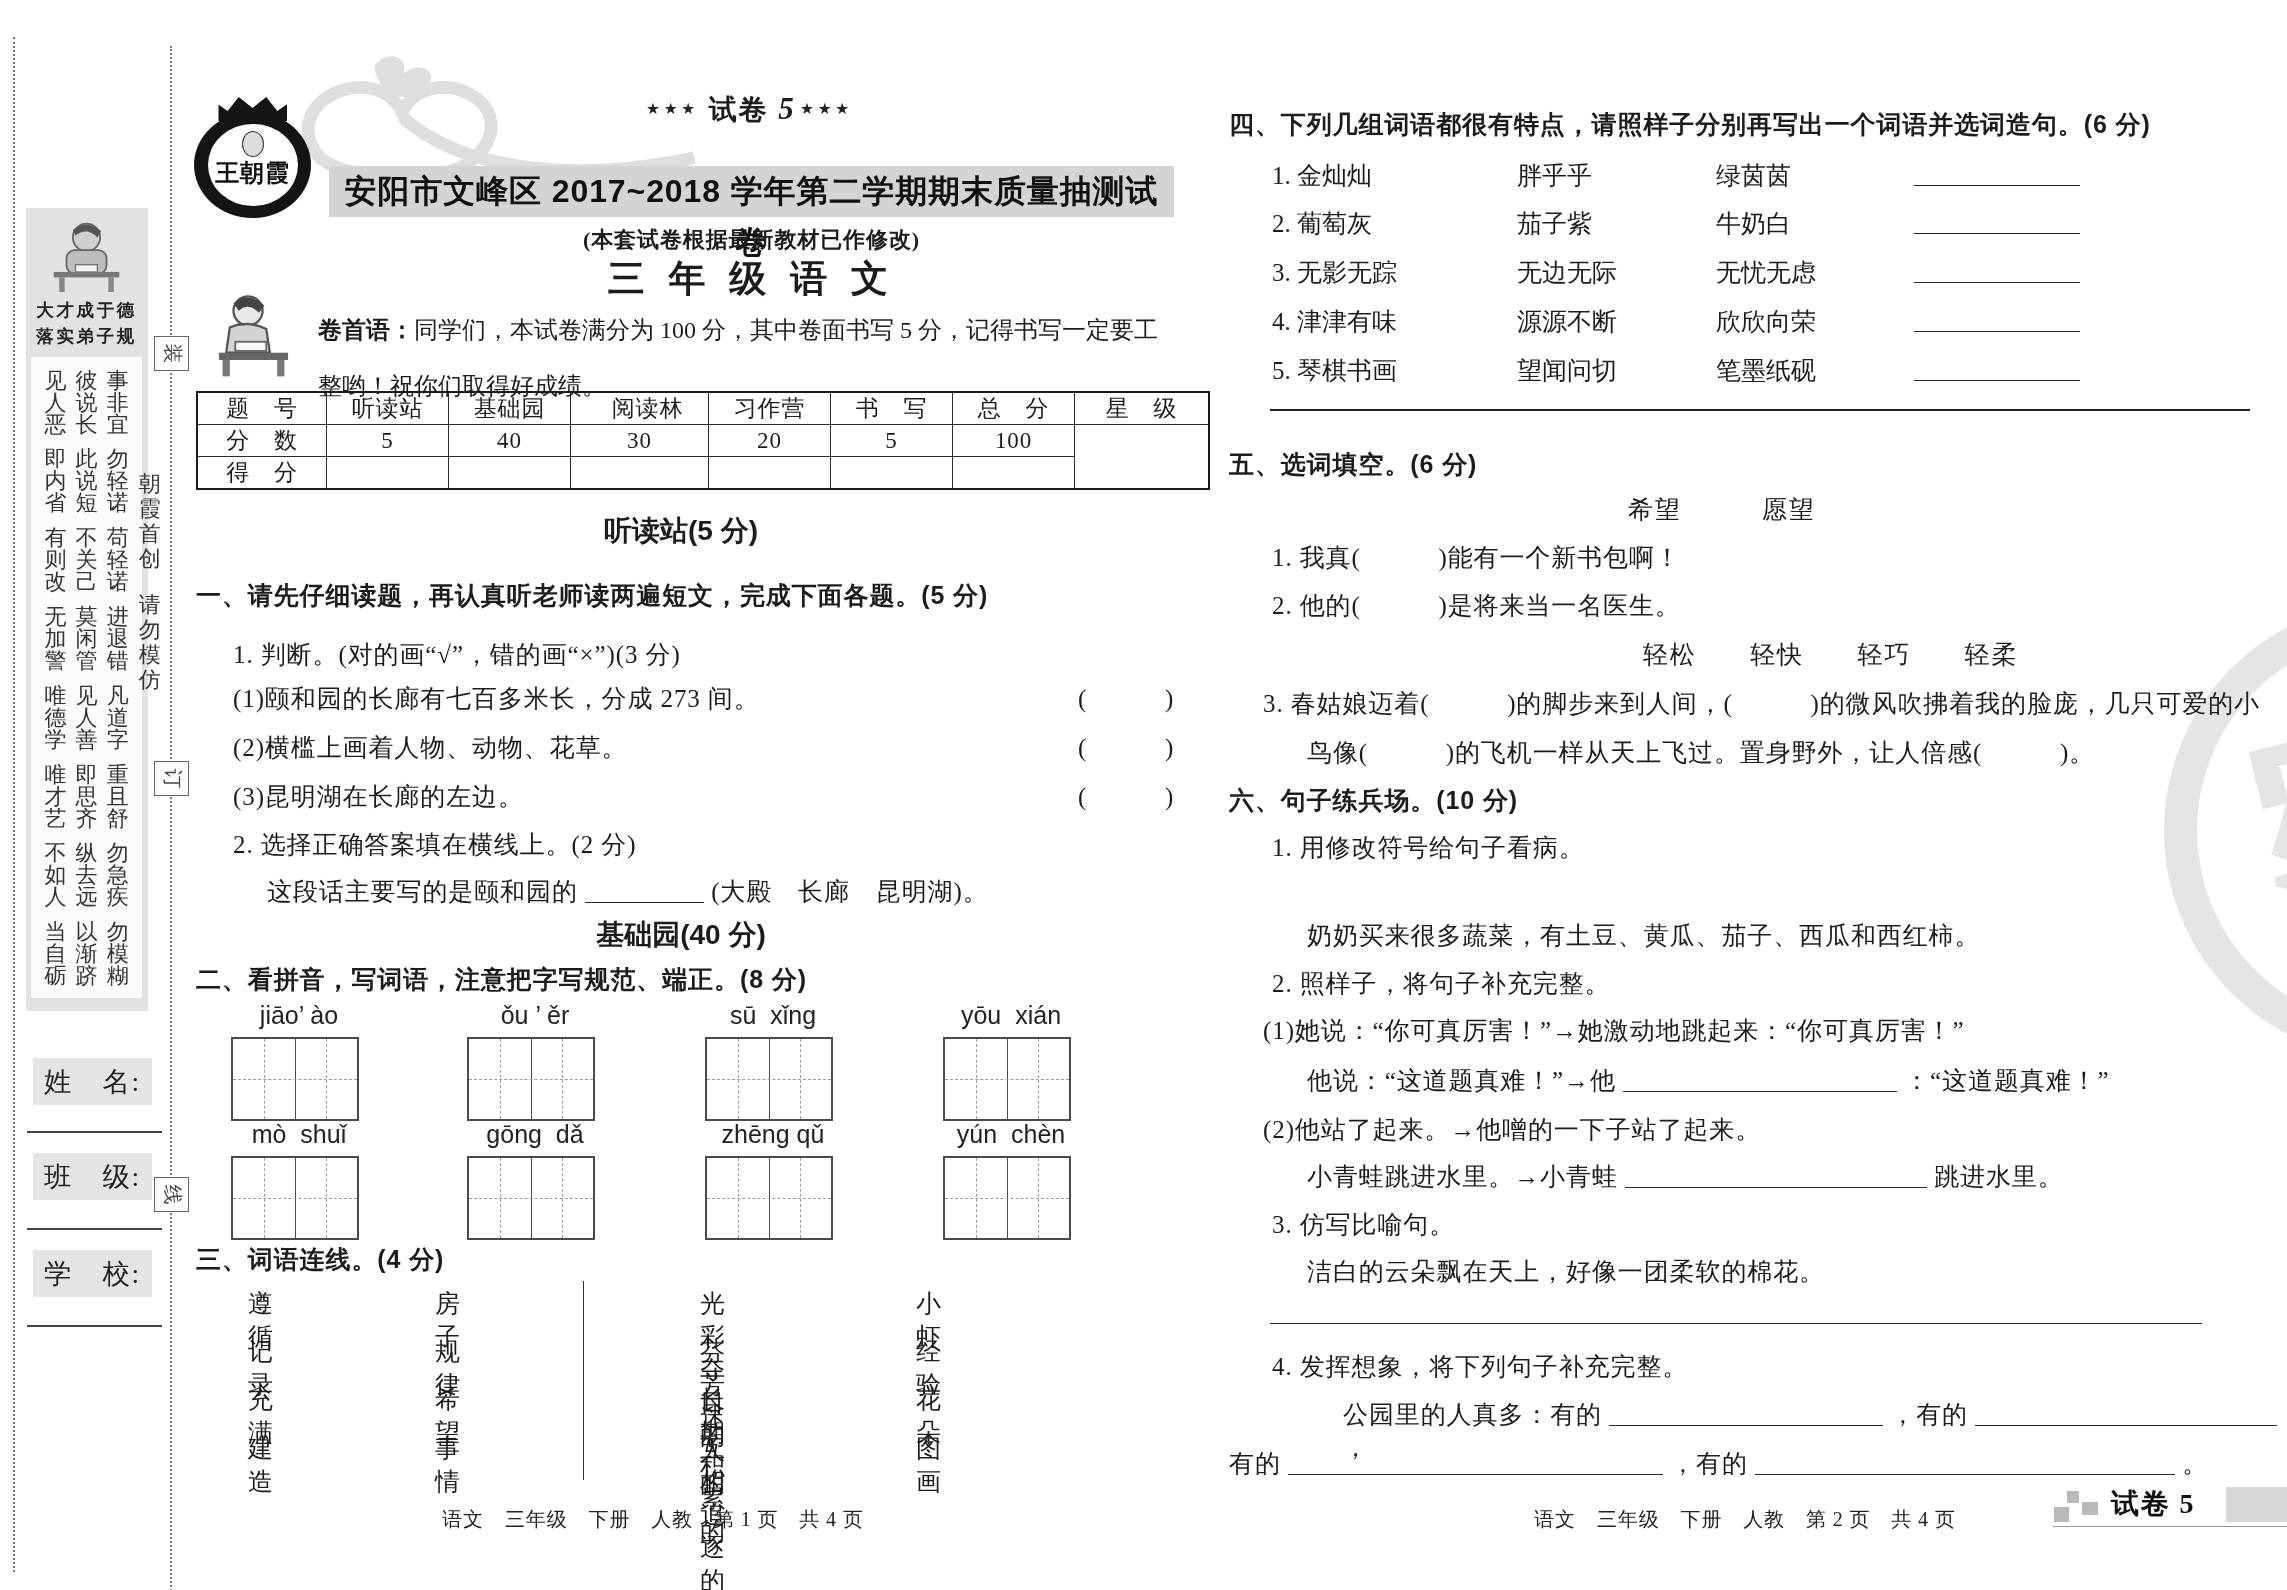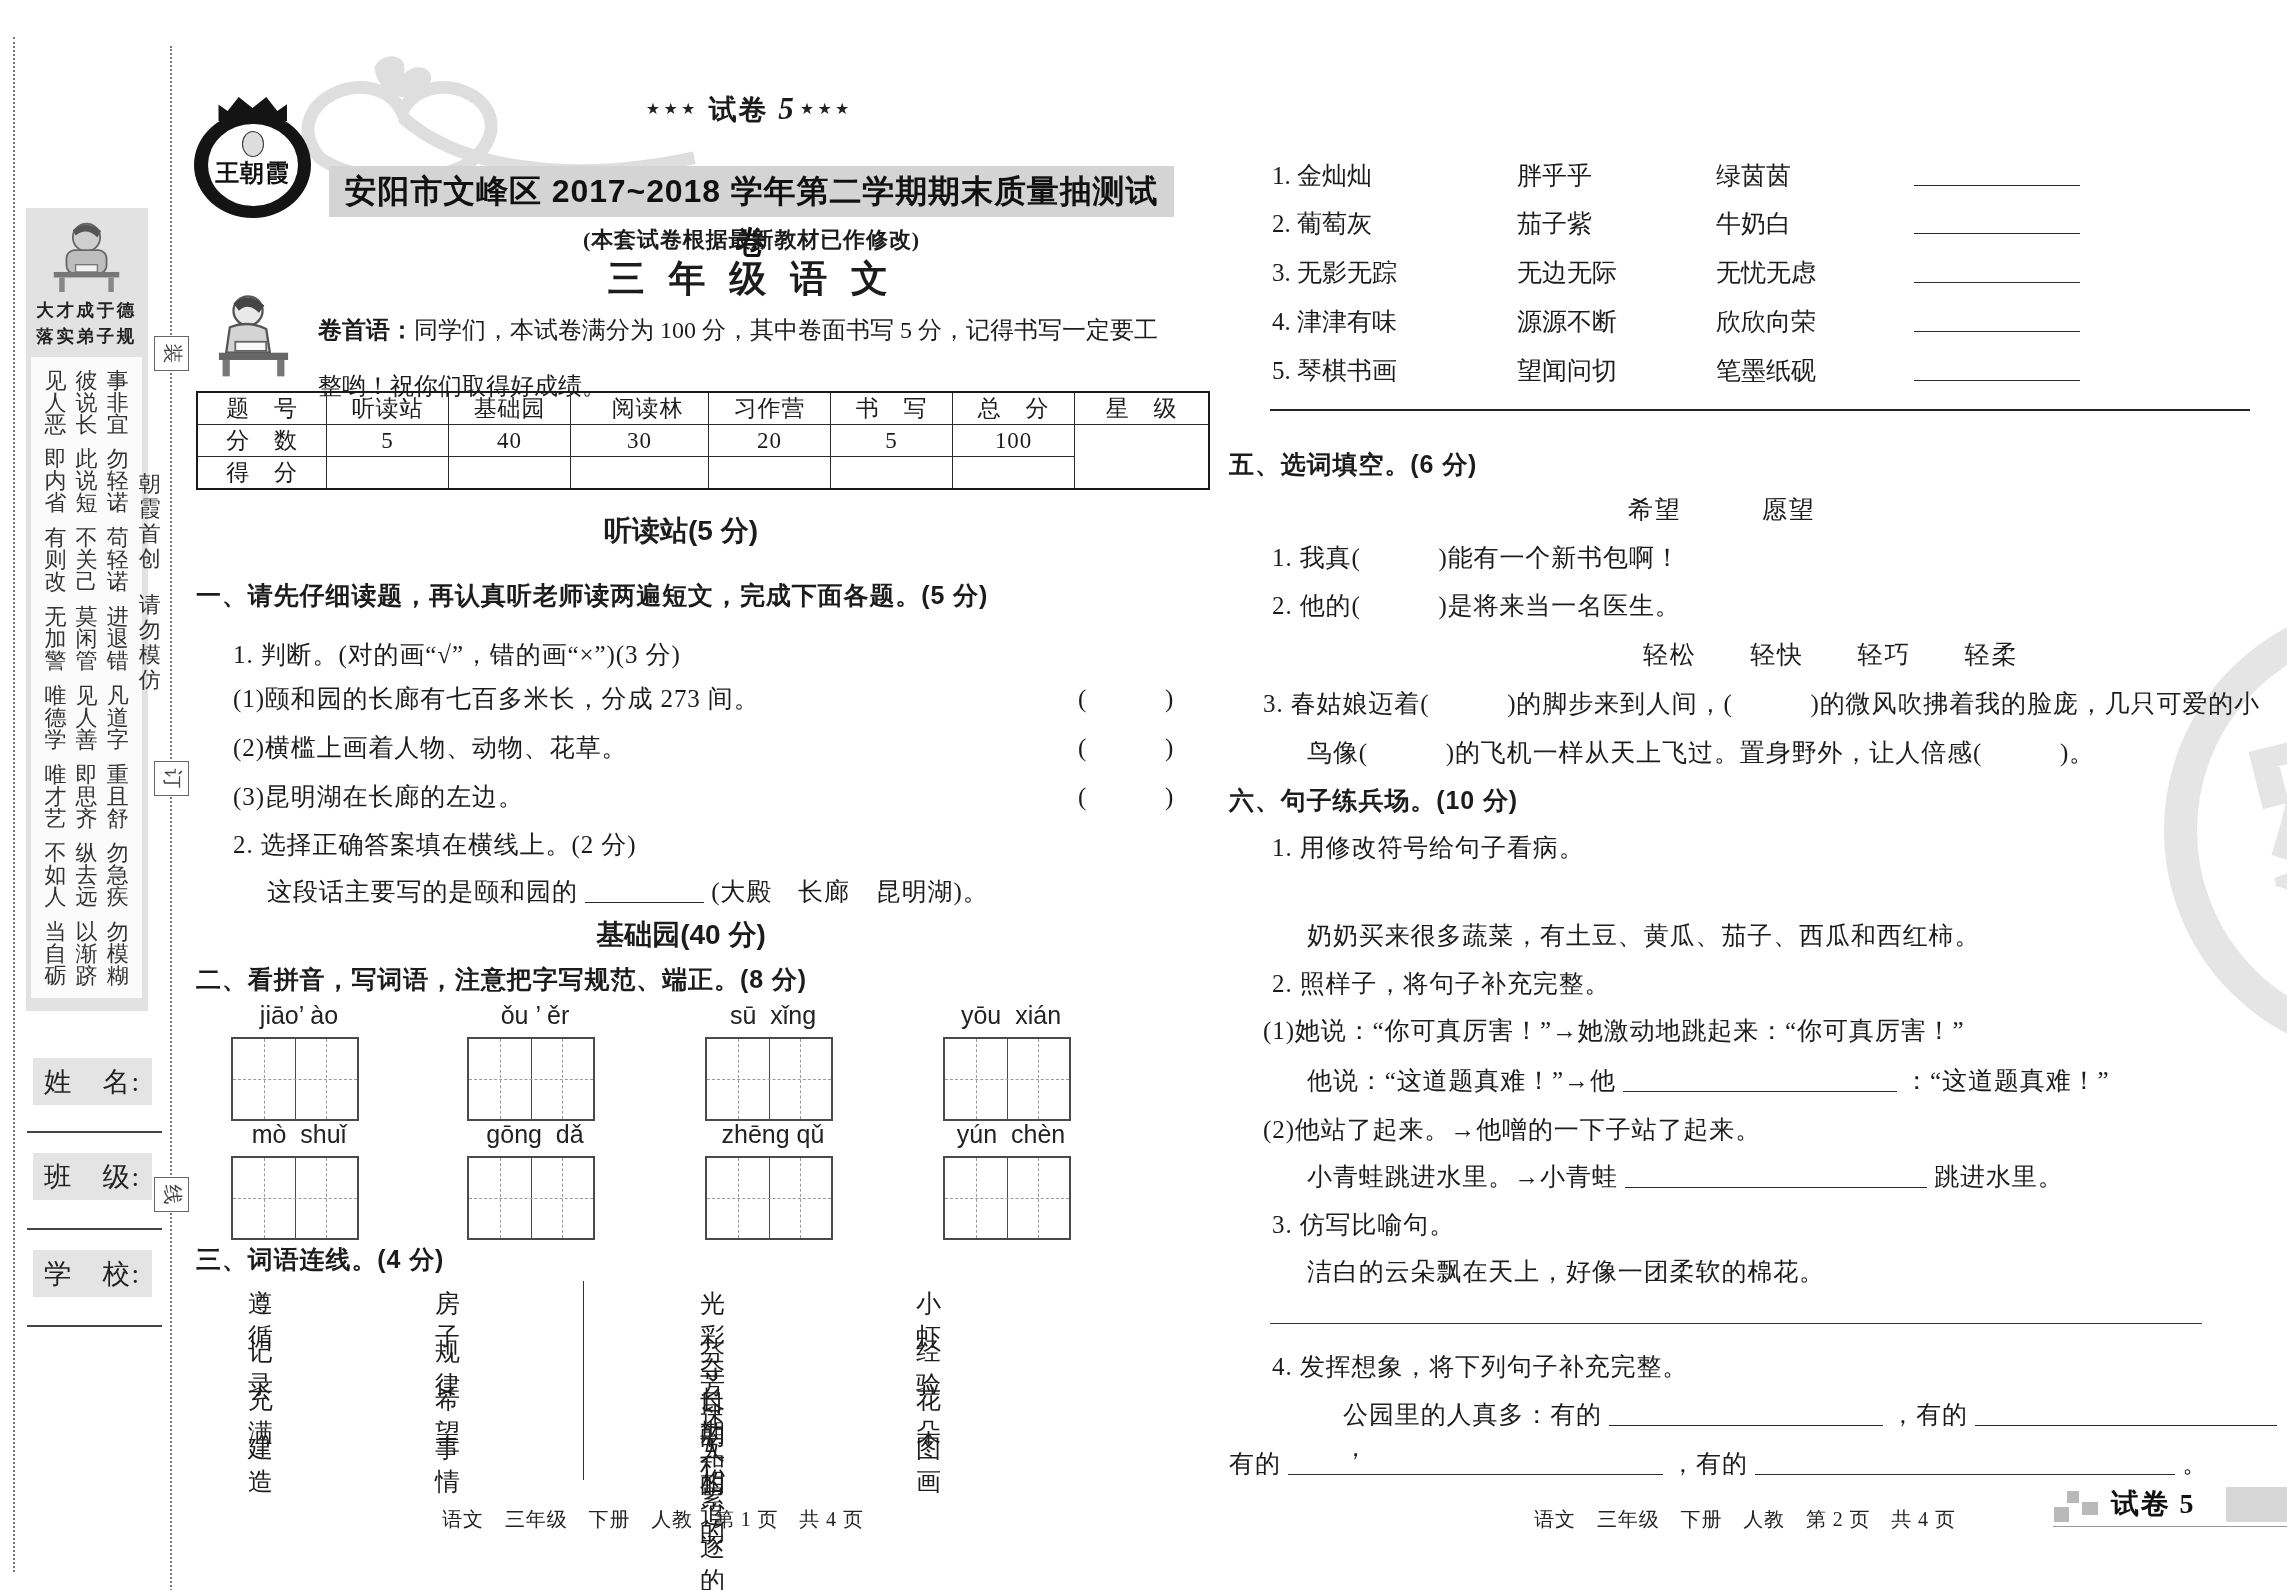--- a/index.html
+++ b/index.html
@@ -342,20 +342,21 @@
     <span class="match-word" style="left:700px;">互相追逐的</span>
     <span class="match-word" style="left:916px;">图画</span>
   </div>
 
   <div class="abs footer" style="left:196px;top:1506px;width:914px;">语文　三年级　下册　人教　第 1 页　共 4 页</div>
 
   <div class="abs watermark" style="left:2164px;top:601px;">
     <span>密</span>
   </div>
 
+  <div class="abs bold-q" style="left:1229px;top:108px;">四、下列几组词语都很有特点，请照样子分别再写出一个词语并选词造句。(6 分)</div>
 
   <div class="abs" style="left:1272px;top:159px;width:987px;">
     <span style="position:absolute;left:0;"><span>1.</span>&nbsp;<span>金灿灿</span></span>
     <span style="position:absolute;left:245px;">胖乎乎</span>
     <span style="position:absolute;left:444px;">绿茵茵</span>
     <span class="blank" style="position:absolute;left:642px;width:166px;"></span>
   </div>
   <div class="abs" style="left:1272px;top:207px;width:987px;">
     <span style="position:absolute;left:0;"><span>2.</span>&nbsp;<span>葡萄灰</span></span>
     <span style="position:absolute;left:245px;">茄子紫</span>

